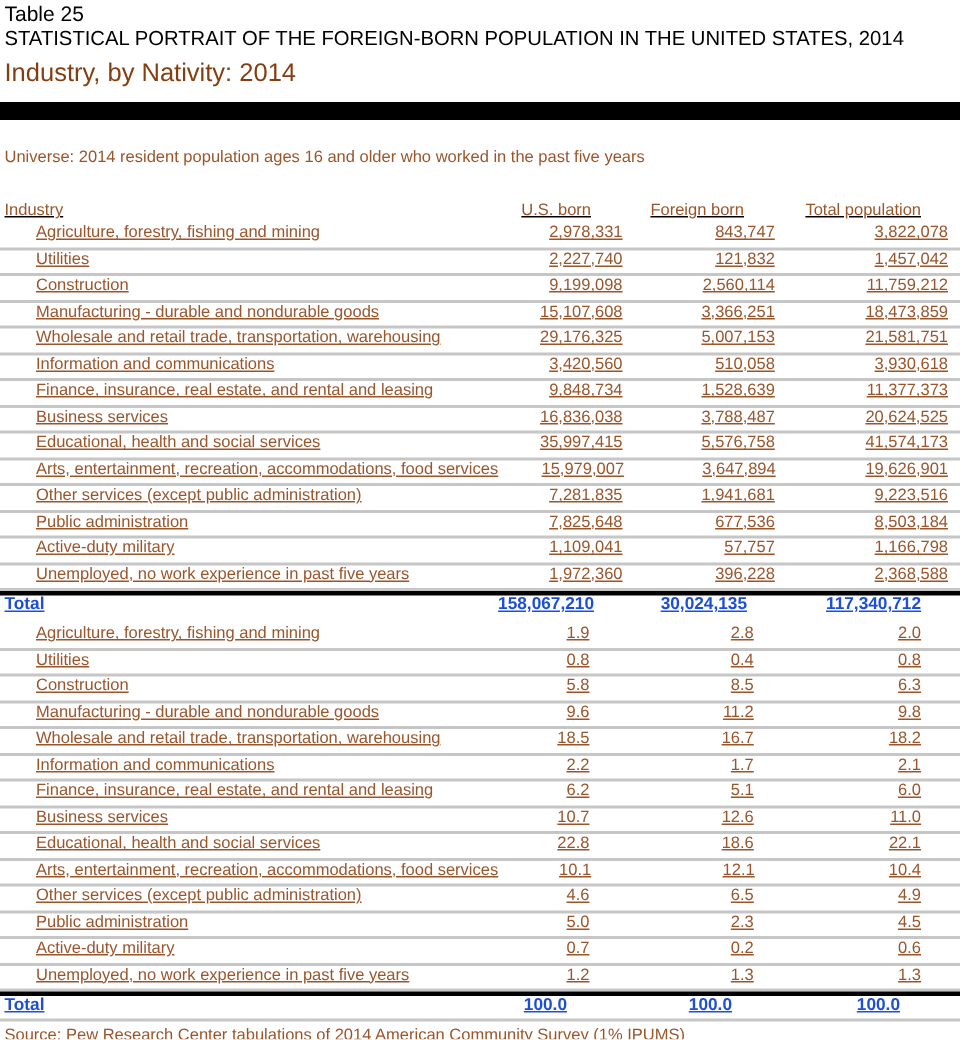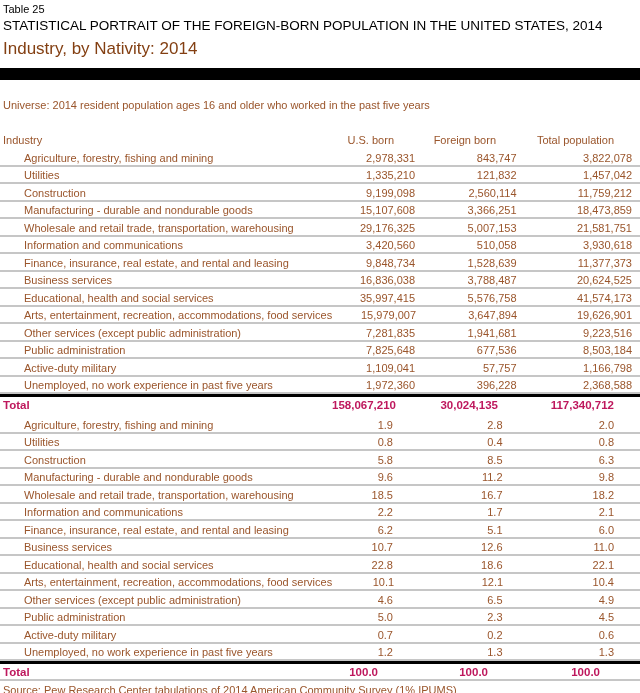--- a/index.html
+++ b/index.html
@@ -3,42 +3,42 @@
 <meta charset="utf-8">
 <style>
   html, body { margin: 0; padding: 0; background: #ffffff; }
   #page {
     width: 640px; height: 693px; background: #fff; overflow: hidden;
     font-family: "Liberation Sans", "DejaVu Sans", sans-serif;
     color: #000; box-sizing: border-box; padding: 3px 0 0 0;
   }
   .hpad { padding-left: 3px; padding-right: 3px; }
 
-  #table-label { font-size: 11px; line-height: 12px; color: #000; }
+  #table-label { font-size: 14px; line-height: 12px; color: #000; }
   #main-title  { font-size: 13.5px; line-height: 15px; max-width: 632px; margin-top: 3px; color: #000; }
   #subtitle    { font-size: 17px; line-height: 20px; font-weight: normal; color: var(--brown_dark); margin-top: 6px; }
   #black-bar   { height: 12px; background: #000; margin-top: 9px; }
   #universe    { font-size: 11px; line-height: 13px; color: var(--brown); margin-top: 19px; }
 
   .tbl { margin-top: 22px; }
-  .row { display: flex; align-items: flex-end; }
+  .row { display: flex; align-items: flex-start; text-decoration: underline; }
   .c   { box-sizing: border-box; font-size: 11px; line-height: 13px; }
   .label-c { width: 302px; padding-left: 3px; white-space: nowrap; }
   .n1 { width: 100px; text-align: right; padding-right: 6px; }
   .n2 { width: 102px; text-align: right; padding-right: 6px; }
   .n3 { width: 118px; text-align: right; padding-right: 8px; }
 
   .head-row .c { color: var(--brown); height: 13px; }
   .head-row .n1, .head-row .n2, .head-row .n3 { padding-right: 8px; }
   .head-row { margin-bottom: 2px; }
 
   .data-rows .row { height: 15.5px; border-bottom: 2px solid var(--line_gray); color: var(--brown); padding-left: 21px; }
   .data-rows .c { height: 13px; }
 
-  .total-row { border-top: 3px solid #000; height: 15px; font-weight: bold; color: #be185d; }
+  .total-row { border-top: 3px solid #000; height: 15px; font-weight: bold; color: #1d4ed8; }
   .total-row .c { font-size: 11.5px; }
 
   #percent-header { font-size: 11px; font-weight: bold; color: #000; margin-top: 12px; padding-left: 3px; }
   #percent-rows { margin-top: 4px; }
   .pct .n1 { padding-right: 28px; }
   .pct .n2 { padding-right: 20px; }
   .pct .n3 { padding-right: 26px; }
   .total-row.pct-total .n1 { padding-right: 24px; }
   .total-row.pct-total .n2 { padding-right: 16px; }
   .total-row.pct-total .n3 { padding-right: 22px; }
@@ -73,21 +73,21 @@
 
         <div class="row">
           <div class="c label-c">Agriculture, forestry, fishing and mining</div>
           <div class="c n1">2,978,331</div>
           <div class="c n2">843,747</div>
           <div class="c n3">3,822,078</div>
         </div>
 
         <div class="row">
           <div class="c label-c">Utilities</div>
-          <div class="c n1">1,335,210</div>
+          <div class="c n1">2,227,740</div>
           <div class="c n2">121,832</div>
           <div class="c n3">1,457,042</div>
         </div>
 
         <div class="row">
           <div class="c label-c">Construction</div>
           <div class="c n1">9,199,098</div>
           <div class="c n2">2,560,114</div>
           <div class="c n3">11,759,212</div>
         </div>

